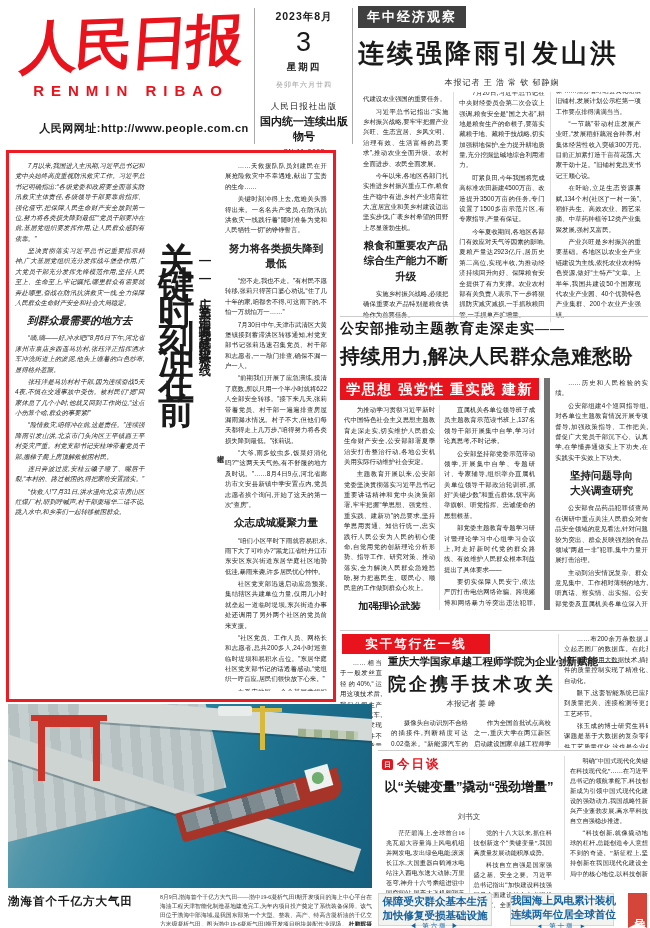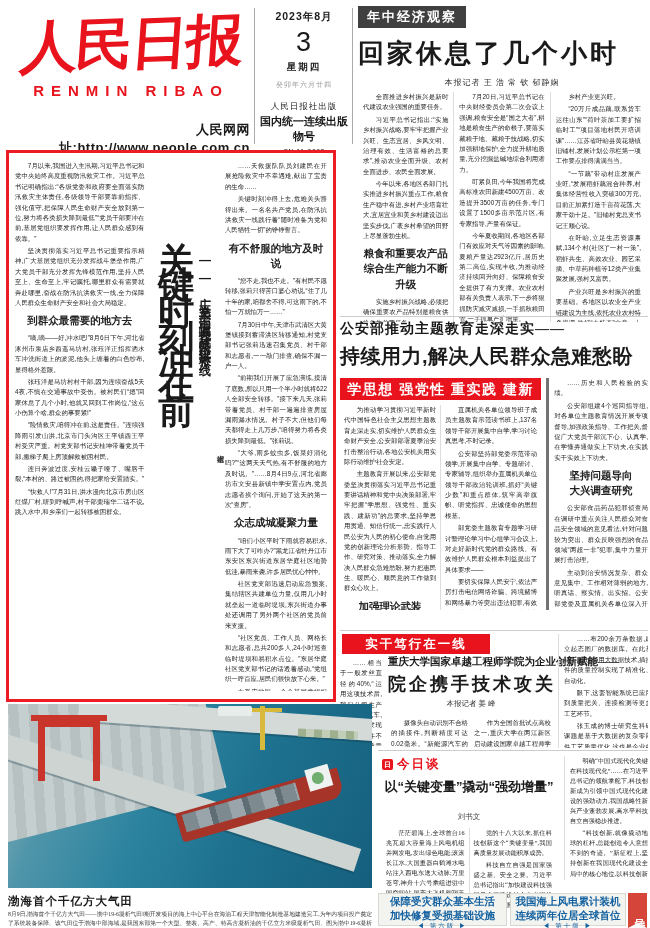--- a/index.html
+++ b/index.html
@@ -3,21 +3,21 @@
 <meta charset="utf-8">
 <style>
   html,body{margin:0;padding:0;background:#e9e9e9;}
   .page{position:relative;width:650px;height:928px;background:#fff;margin:0 auto;overflow:hidden;
         font-family:"Liberation Sans",sans-serif;color:#1a1a1a;}
   
   .masthead{position:absolute;left:12px;top:4px;width:238px;height:142px;text-align:center;}
   .mast-title{font-family:"Liberation Serif",serif;font-size:57px;line-height:1.05;font-weight:bold;
               color:#e8131d;letter-spacing:-2px;transform:skewX(-6deg) rotate(-2deg);margin-top:10px;}
   .mast-latin{color:#e8131d;font-weight:bold;font-size:15px;letter-spacing:7px;margin-top:8px;}
-  .mast-web{font-size:13px;font-weight:bold;letter-spacing:.5px;margin-top:22px;text-align:right;padding-left:26px;}
+  .mast-web{font-size:11px;font-weight:bold;letter-spacing:.5px;margin-top:22px;text-align:center;padding-left:26px;}
   .vrule{position:absolute;top:8px;width:1px;height:136px;background:#aaa;}
   .datebox{position:absolute;left:258px;top:10px;width:92px;text-align:center;}
   .db-ym{font-size:10.5px;font-weight:bold;letter-spacing:1px;}
   .db-day{font-size:27px;margin-top:3px;letter-spacing:1px;}
   .db-week{font-size:9.5px;font-weight:bold;margin-top:3px;letter-spacing:2px;}
   .db-lunar{font-size:7px;color:#999;margin-top:6px;letter-spacing:1px;}
   .db-pub{font-size:8.5px;margin-top:11px;letter-spacing:1px;font-family:"Liberation Serif",serif;}
   .db-issnl{font-size:11px;font-weight:bold;margin-top:1px;}
   .db-issn{font-size:7px;margin-top:4px;letter-spacing:.5px;}
   .db-code{font-size:7.5px;margin-top:4px;}
@@ -27,48 +27,48 @@
   .bodycol{font-size:6.4px;line-height:1.62;text-align:justify;color:#222;}
   .bodycol p{margin:0 0 2px;text-indent:2em;}
   .subhead{font-size:10.5px;font-weight:bold;text-align:center;line-height:1.45;margin:5px 0;text-indent:0 !important;}
   .hline{position:absolute;height:1px;background:#ccc;}
   
   .lead{position:absolute;left:358px;top:6px;width:288px;}
   .kickerbox{display:inline-block;background:#404040;color:#fff;font-size:13px;font-weight:bold;
              padding:2px 9px;letter-spacing:2px;}
   .lead-headline{font-size:26px;font-weight:900;letter-spacing:3px;margin-top:8px;white-space:nowrap;}
   .lead-byline{font-size:8px;text-align:center;margin:6px 0 4px;letter-spacing:1px;color:#333;}
-  .lead-cols{display:flex;height:230px;overflow:hidden;}
+  .lead-cols{display:flex;height:230px;overflow:hidden;align-items:flex-end;}
   .lead-cols .col{width:33.33%;padding:0 5px;}
   .lead-cols .col + .col{border-left:1px solid #ddd;}
   
   .feature{position:absolute;left:6px;top:150px;width:330px;height:552px;border:3px solid #ed1c24;
            box-sizing:border-box;padding:8px 6px;display:flex;overflow:hidden;background:#fff;}
-  .f-col1{width:132px;overflow:hidden;}
+  .f-col1{width:132px;overflow:hidden;font-style:italic;}
   .f-group{width:82px;display:flex;justify-content:center;position:relative;}
   .f-big{writing-mode:vertical-rl;text-orientation:upright;font-size:36px;font-weight:900;
          letter-spacing:25px;margin-top:52px;line-height:1.1;}
   .f-sub{writing-mode:vertical-rl;text-orientation:upright;font-size:12px;font-weight:bold;
          letter-spacing:3.5px;margin-top:92px;line-height:1.4;}
   .f-byline{position:absolute;right:0;top:288px;writing-mode:vertical-rl;text-orientation:upright;
             font-size:7.5px;color:#333;}
   .f-col2{width:104px;overflow:hidden;}
   
   .police{position:absolute;left:340px;top:320px;width:308px;}
   .p-kicker{font-family:"Liberation Serif",serif;font-size:14px;font-weight:bold;letter-spacing:1px;}
   .p-headline{font-size:20px;font-weight:900;letter-spacing:.5px;margin-top:5px;white-space:nowrap;}
   .p-byline{font-size:8px;text-align:center;margin-top:5px;letter-spacing:1px;color:#333;}
   .police-body{display:flex;margin-top:8px;height:232px;overflow:hidden;}
   .pb-left{width:206px;}
   .banner{height:22px;line-height:22px;background:#e8131d;color:#fff;font-size:14px;font-weight:bold;
           text-align:center;letter-spacing:1.5px;}
   .pb-cols{display:flex;margin-top:5px;}
   .pb-cols .col{width:50%;padding:0 4px;}
   .pb-cols .col + .col{border-left:1px solid #ddd;}
-  .pb-right{width:96px;padding-left:5px;border-left:3px solid #737373;margin-left:5px;}
+  .pb-right{width:96px;padding-left:5px;border-left:6px solid #737373;margin-left:5px;}
   
   .row2{position:absolute;left:340px;top:634px;width:308px;height:114px;overflow:hidden;}
   .work-label{position:absolute;left:2px;top:0;width:148px;height:20px;line-height:20px;background:#e8131d;
               color:#fff;font-size:12.5px;font-weight:bold;text-align:center;letter-spacing:2px;}
   .work-strip{position:absolute;left:0;top:24px;width:42px;height:88px;overflow:hidden;}
   .college{position:absolute;left:48px;top:21px;width:166px;text-align:center;}
   .c-kicker{font-family:"Liberation Serif",serif;font-size:10.5px;font-weight:bold;white-space:nowrap;}
   .c-headline{font-size:18px;font-weight:900;letter-spacing:3px;margin-top:3px;white-space:nowrap;}
   .c-byline{font-size:7.5px;margin-top:3px;color:#333;}
   .c-cols{position:absolute;left:48px;top:84px;width:166px;height:30px;display:flex;overflow:hidden;text-align:justify;}
@@ -108,30 +108,30 @@
            transform:rotate(-16deg);border-radius:0 0 14px 4px;}
   .ph-ship-deck{position:absolute;left:6px;top:3px;width:118px;height:18px;background:
                 repeating-linear-gradient(90deg,#7d8a90 0 14px,#99a5aa 14px 28px,#5f6e74 28px 34px);}
   .ph-ship-house{position:absolute;right:8px;top:-6px;width:24px;height:22px;background:#eef2f1;}
   .ph-ship-house:after{content:"";position:absolute;left:5px;top:5px;width:12px;height:12px;border-radius:50%;
                 background:#6fae6f;}
   .ph-boat1{position:absolute;left:210px;top:2px;width:34px;height:10px;background:#e8ecea;border-radius:2px;}
   .ph-boat2{position:absolute;left:290px;top:26px;width:60px;height:8px;background:
             repeating-linear-gradient(90deg,#9fb08f 0 8px,#c2cdb8 8px 16px);transform:rotate(3deg);}
   
-  .caption{position:absolute;left:8px;top:893px;width:364px;height:33px;display:flex;overflow:hidden;flex-direction:column;}
+  .caption{position:absolute;left:8px;top:893px;width:364px;height:33px;display:flex;overflow:hidden;}
   .cap-title{width:152px;font-size:11.5px;font-weight:bold;line-height:1.45;letter-spacing:1px;}
   .cap-text{flex:1;font-size:5.8px;line-height:1.55;text-align:justify;color:#333;
             font-family:"Liberation Serif",serif;}
   .cap-credit{font-weight:bold;}
   
   .footbox{position:absolute;top:893px;height:33px;background:#f3f3f0;border:1px solid #d8d8d2;
            box-sizing:border-box;text-align:center;color:#1562a0;}
-  .fb1{left:378px;width:129px;}
-  .fb2{left:510px;width:116px;}
+  .fb1{left:378px;width:114px;}
+  .fb2{left:510px;width:104px;font-family:Liberation Mono, monospace;}
   .fb-line{font-size:10.5px;font-weight:bold;line-height:1.2;margin-top:1px;white-space:nowrap;}
   .fb-page{font-size:6.5px;margin-top:1px;letter-spacing:2px;}
   .daodu{position:absolute;left:628px;top:893px;width:19px;height:35px;background:#d6453a;color:#fff;
          writing-mode:vertical-rl;text-orientation:upright;font-size:11px;font-weight:bold;text-align:center;
          letter-spacing:2px;clip-path:polygon(0 0,100% 0,100% 100%,50% 86%,0 100%);padding-top:2px;box-sizing:border-box;}
 </style>
 </head>
 <body>
 
 <div class="page">
@@ -152,21 +152,21 @@
     <div class="db-pub">人民日报社出版</div>
     <div class="db-issnl">国内统一连续出版物号</div>
     <div class="db-issn">CN 11-0065</div>
     <div class="db-code">代号1-1</div>
     <div class="db-issue">第27424期</div>
     <div class="db-pages">今日20版</div>
   </div>
 
   <div class="lead">
     <span class="kickerbox">年中经济观察</span>
-    <div class="lead-headline">回家休息了几个小时</div>
+    <div class="lead-headline">连续强降雨引发山洪</div>
     <div class="lead-byline">本报记者 王 浩 常 钦 郁静娴</div>
     <div class="lead-cols">
       <div class="col bodycol">
         <div>
             <p>全面推进乡村振兴是新时代建设农业强国的重要任务。</p>
             <p>习近平总书记指出:“实施乡村振兴战略,要牢牢把握产业兴旺、生态宜居、乡风文明、治理有效、生活富裕的总要求”,推动农业全面升级、农村全面进步、农民全面发展。</p>
             <p>今年以来,各地区各部门扎实推进乡村振兴重点工作,粮食生产稳中有进,乡村产业培育壮大,宜居宜业和美乡村建设迈出坚实步伐,广袤乡村希望的田野上尽显蓬勃生机。</p>
           </div>
         <div class="subhead">
           <div>粮食和重要农产品</div>
@@ -214,21 +214,21 @@
     <div class="f-group">
       <div class="f-big">关键时刻冲在前</div>
       <div class="f-sub">——广大党员干部牢记嘱托奋战防汛抗洪救灾一线</div>
       <div class="f-byline">本报记者</div>
     </div>
     <div class="f-col2 bodycol">
       <div>
           <p>……天救援队队员刘建民在开展抢险救灾中不幸遇难,献出了宝贵的生命……</p>
           <p>关键时刻冲得上去,危难关头豁得出来。一名名共产党员,在防汛抗洪救灾一线践行着“随时准备为党和人民牺牲一切”的铮铮誓言。</p>
         </div>
-      <div class="subhead">有不舒服的地方及时说</div>
+      <div class="subhead">努力将各类损失降到最低</div>
       <div>
           <p>“您不走,我也不走。”有村民不愿转移,张莉只得苦口婆心劝说,“住了几十年的家,咱都舍不得,可这雨下的,不怕一万就怕万一……”</p>
           <p>7月30日中午,天津市武清区大黄堡镇接到蓄滞洪区转移通知,村党支部书记张莉迅速召集党员、村干部和志愿者,一一敲门排查,确保不漏一户一人。</p>
           <p>“前期我们开展了应急演练,摸清了底数,所以只用一个半小时就将622人全部安全转移。”接下来几天,张莉带着党员、村干部一遍遍排查房屋漏雨漏水情况。村子不大,但他们每天都得走上几万步,“咱得努力将各类损失降到最低。”张莉说。</p>
           <p>“大爷,雨多蚊虫多,饭菜好消化吗?”“这两天天气热,有不舒服的地方及时说。”……8月4日9点,河北省廊坊市文安县新镇中学安置点内,党员志愿者挨个询问,开始了这天的第一次“查房”。</p>
         </div>
       <div class="subhead">众志成城凝聚力量</div>
       <div>
           <p>“咱们小区平时下雨就容易积水,雨下大了可咋办?”黑龙江省牡丹江市东安区东兴街道东居华庭社区地势低洼,暴雨来袭,许多居民忧心忡忡。</p>
           <p>社区党支部迅速启动应急预案,集结辖区共建单位力量,仅用几小时就垒起一道临时堤坝,东兴街道办事处还调用了另外两个社区的党员前来支援。</p>

